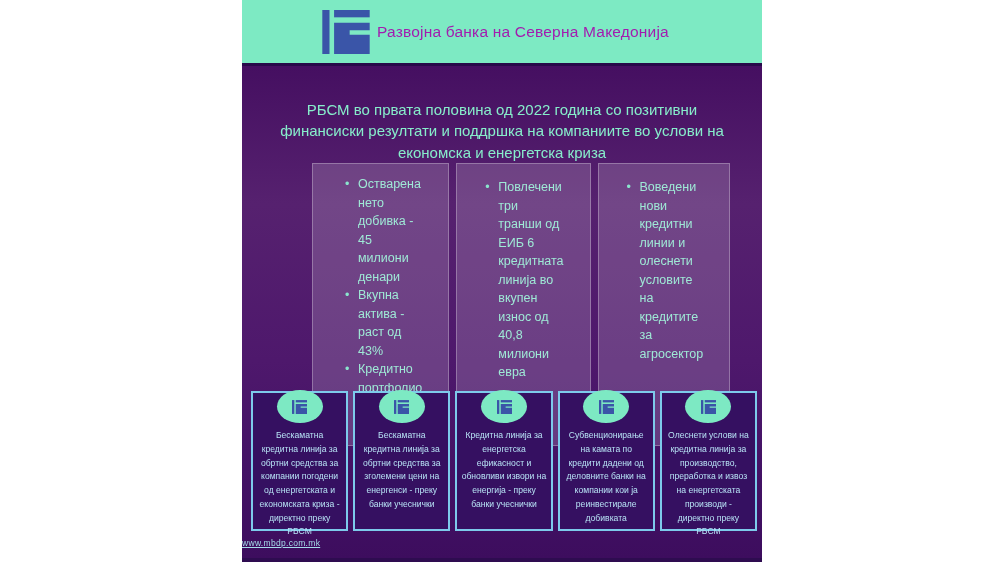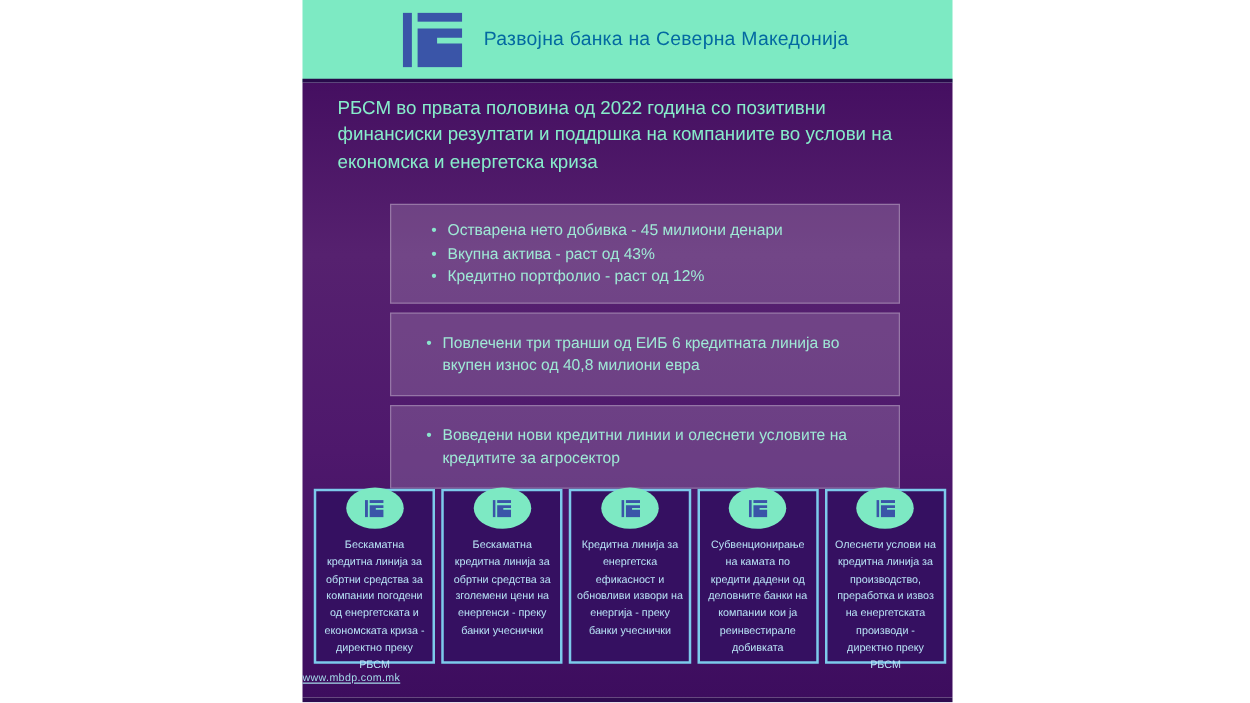--- a/index.html
+++ b/index.html
@@ -5,31 +5,31 @@
   * { margin:0; padding:0; box-sizing:border-box; }
   html,body { background:#ffffff; font-family:"Liberation Sans", sans-serif; }
   .canvas { position:relative; width:1000px; height:562px; background:#ffffff; overflow:hidden; }
   .content { position:absolute; left:242px; top:0; width:520px; height:562px; display:flex; flex-direction:column; }
 
   
   .header { height:66px; background:#7deac3; border-bottom:3px solid #280a4a;
             display:flex; align-items:center; flex:none; }
   .header-logo { margin-left:80px; width:48px; height:44px; color:#3a55a8; flex:none; }
   .header-logo svg { width:100%; height:100%; display:block; }
-  .bank-name { margin-left:17px; font-size:15.5px; color:#0369a1; letter-spacing:0.2px; }
+  .bank-name { margin-left:7px; font-size:15.5px; color:#a21caf; letter-spacing:0.2px; }
 
   
   .body { flex:1; position:relative;
           background:linear-gradient(180deg,#450f61 0%,#56216f 28%,#4e186c 60%,#431265 82%,#3d0d5e 100%);
           border-bottom:4px solid #2e0c50; }
 
-  .main-title { margin:10px 28px 0; font-size:15px; line-height:1.43;
+  .main-title { margin:33px 28px 0; text-align:center; font-size:15px; line-height:1.43;
                 color:#87edcb; }
 
-  .boxes { position:absolute; left:70px; top:97px; width:408px; display:flex; flex-direction:column; gap:7px; }
+  .boxes { position:absolute; left:70px; top:97px; width:408px; display:flex; gap:7px; }
   .hl-box { background:rgba(255,255,255,0.17); border:1px solid rgba(255,255,255,0.28);
             padding:11px 26px 11px 32px; }
   .hl-box.tall { padding-top:14px; padding-bottom:14px;padding-left:28px; }
   .bullet { position:relative; padding-left:13px; font-size:12.5px; line-height:1.48; color:#9fe9d6; }
   .bullet::before { content:"•"; position:absolute; left:0; top:0; color:#8ae5cd; }
 
   
   .cards { position:absolute; left:9px; top:325px; width:506px; height:140px; display:flex; gap:5px; }
   .card { flex:1; position:relative; border:2px solid #7dcaeb; background:#351061;
           padding:36px 4px 4px; text-align:center; }

